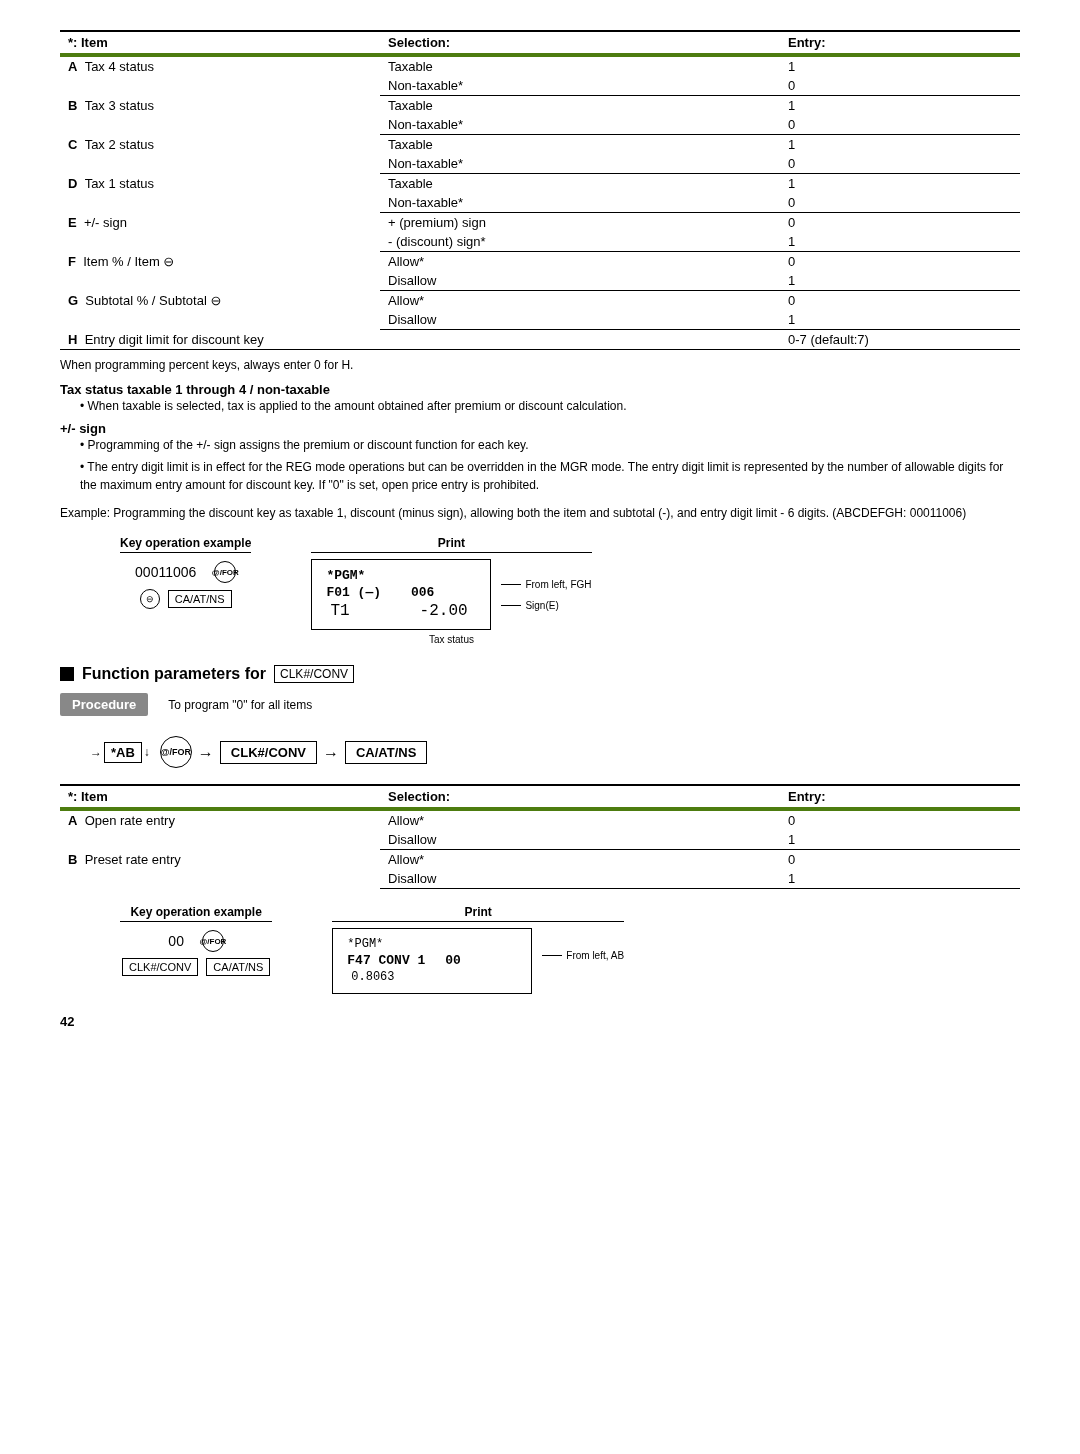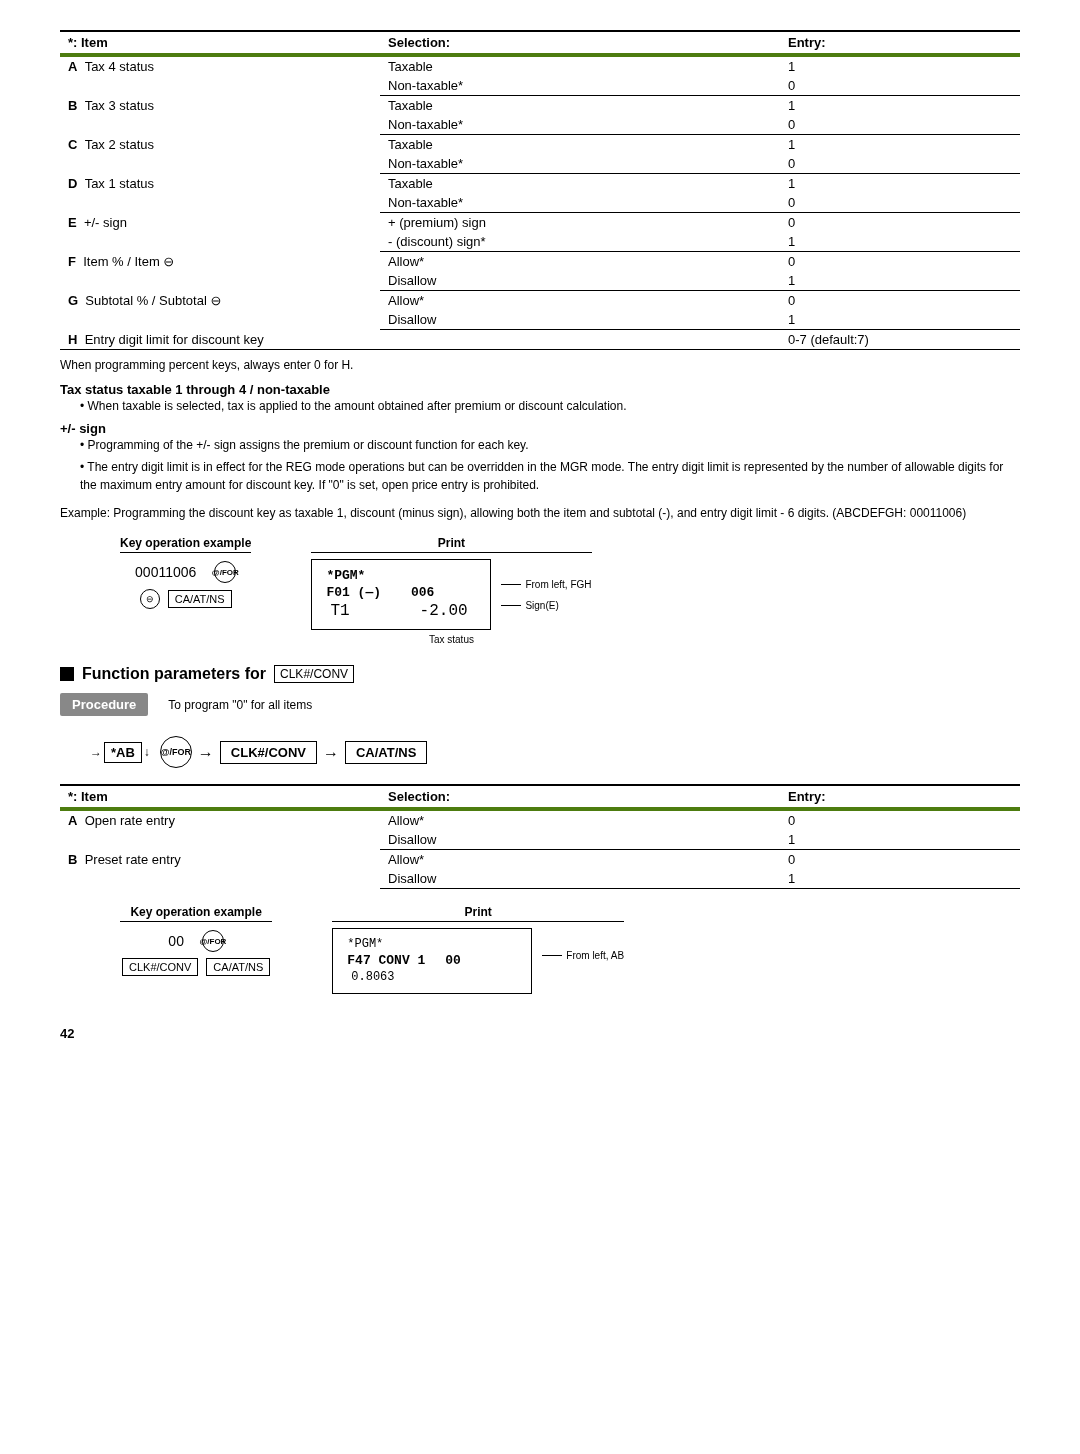--- a/index.html
+++ b/index.html
@@ -151,21 +151,21 @@
       border: 1px solid #000;
       padding: 3px 10px;
       font-size: 13px;
       font-weight: bold;
       display: inline-block;
       font-family: Arial, sans-serif;
     }
     
     .page-number {
       font-weight: bold;
-      margin-top: 32px;
+      margin-top: 20px;
     }
     
     .receipt-with-annotations {
       display: flex;
       gap: 10px;
       align-items: flex-start;
     }
     .annotation-line {
       display: flex;
       align-items: center;

